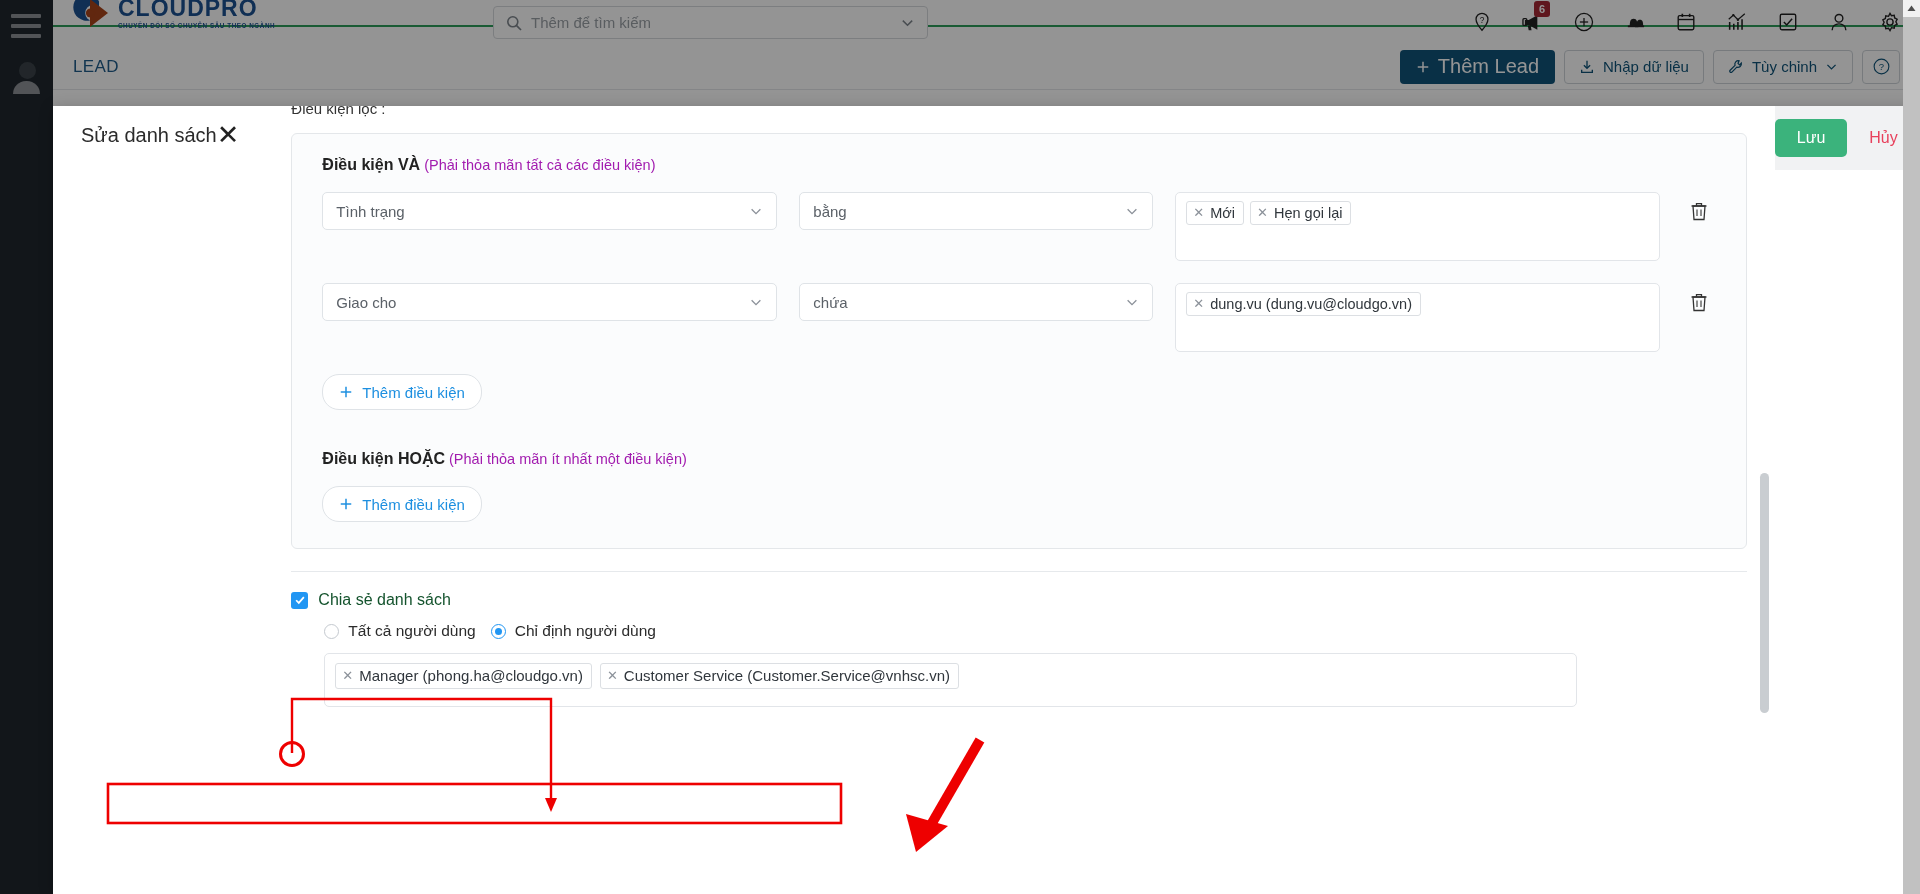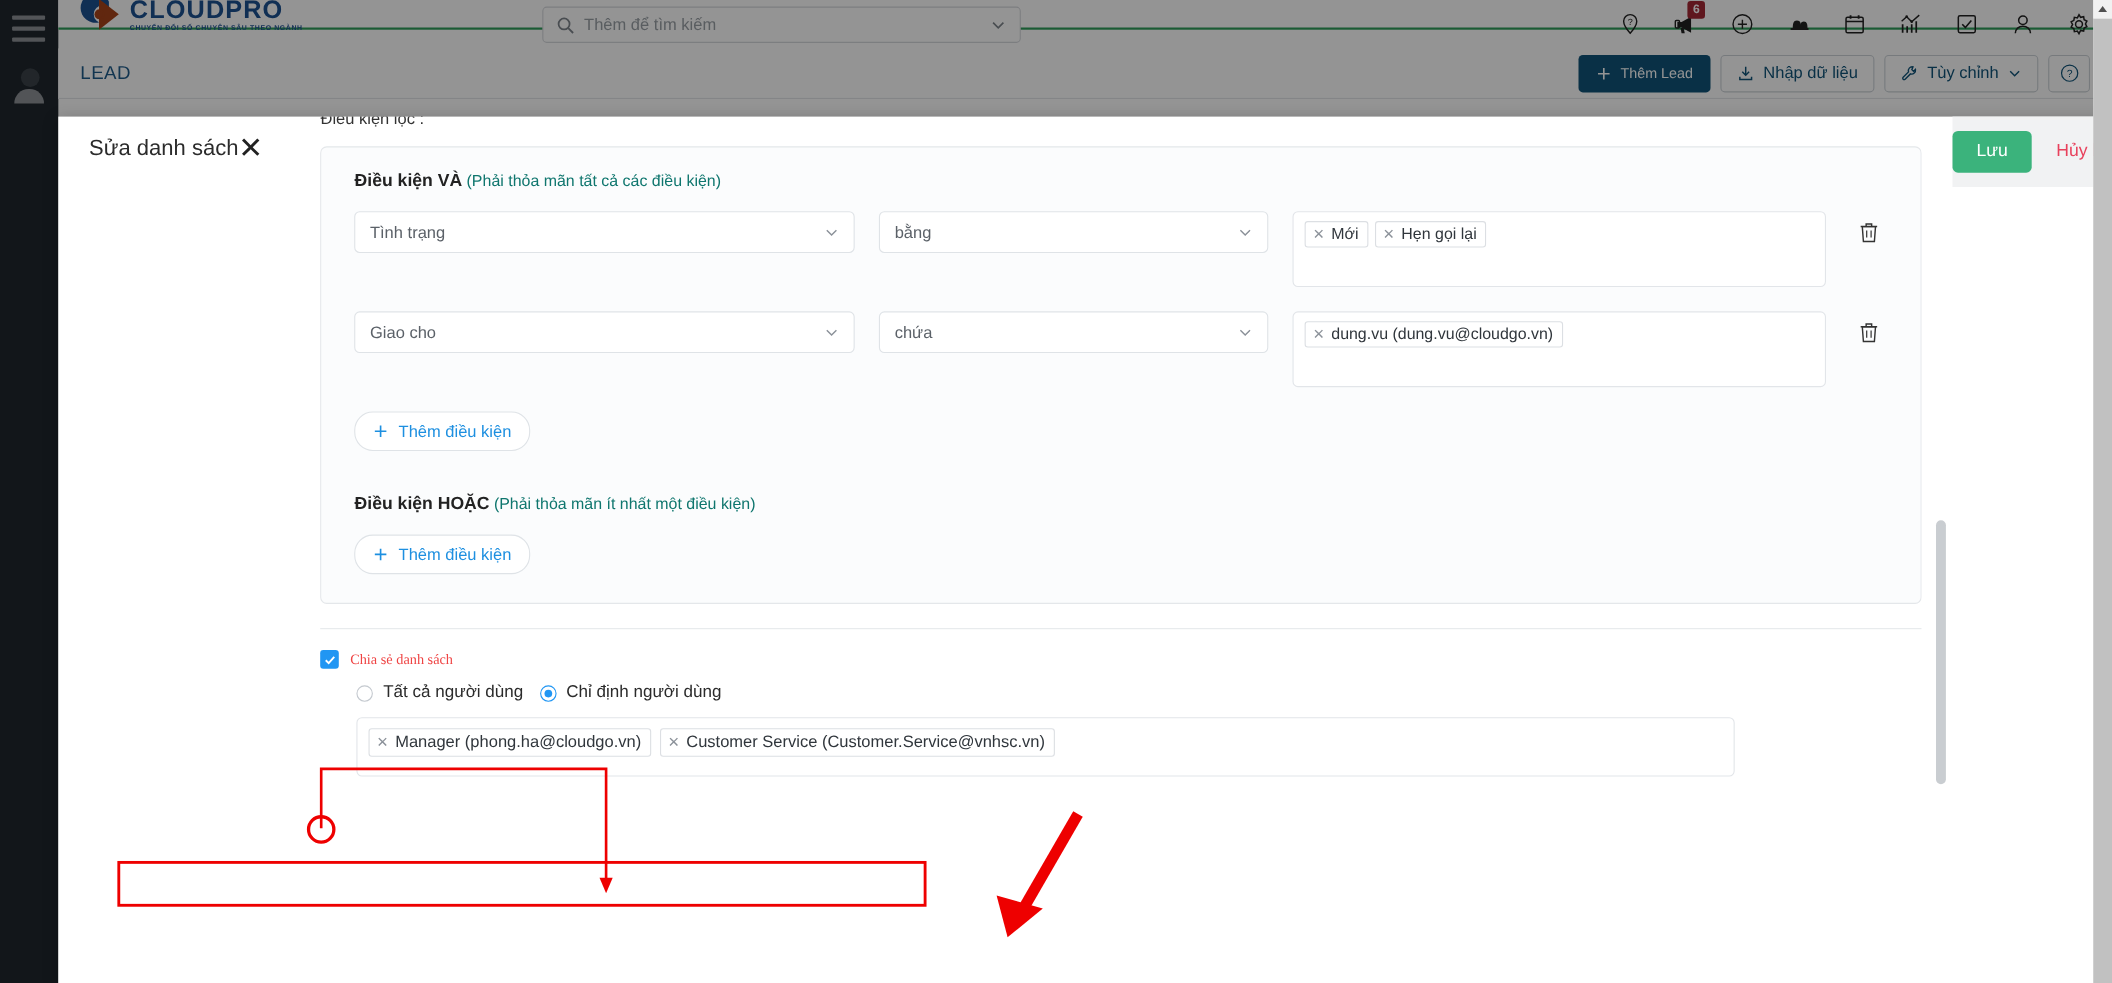--- a/index.html
+++ b/index.html
@@ -62,21 +62,21 @@
   
   .pagehead {
     position: absolute; left: 53px; top: 44px; right: 0; height: 46px;
     background: #ffffff; display: flex; align-items: center;
     border-bottom: 1px solid #e3e6e9; z-index: 6;
   }
   .pagehead .title { margin-left: 20px; font-size: 17px; color: #1f5c8b; letter-spacing: 0.4px; }
   .pagehead .actions { position: absolute; right: 20px; display: flex; align-items: center; gap: 9px; }
   .btn-primary {
     background: #105479; color: #fff; border: none; border-radius: 4px;
-    height: 34px; padding: 0 16px; font-size: 13px; display: flex; align-items: center; gap: 8px;
+    height: 34px; padding: 0 16px; font-size: 20px; display: flex; align-items: center; gap: 8px;
     font-family: "Liberation Sans", sans-serif; cursor: pointer;
   }
   .btn-outline {
     background: #fff; color: #105479; border: 1px solid #cdd3d8; border-radius: 4px;
     height: 34px; padding: 0 14px; font-size: 15px; display: flex; align-items: center; gap: 8px;
     font-family: "Liberation Sans", sans-serif; cursor: pointer;
   }
   .btn-icon-only {
     background: #fff; color: #105479; border: 1px solid #cdd3d8; border-radius: 4px;
     width: 38px; height: 34px; display: flex; align-items: center; justify-content: center; cursor: pointer;
@@ -102,21 +102,21 @@
   .scroll-area { position: absolute; left: 28px; right: 28px; top: 0; bottom: 0; overflow: hidden; }
 
   .filter-label { font-size: 15px; color: #333; padding-top: 0; margin-top: -6px; }
 
   .filter-card {
     border: 1px solid #e4e7ea; border-radius: 6px; background: #fbfcfd;
     margin-top: 16px; padding: 22px 30px 26px 30px;
   }
   .group-head { font-size: 16px; color: #222; margin-bottom: 18px; }
   .group-head b { font-weight: bold; }
-  .group-head span { font-size: 14.5px; color: #0f766e; margin-left: 4px; }
+  .group-head span { font-size: 14.5px; color: #a21caf; margin-left: 4px; }
 
   .cond-row { display: flex; align-items: flex-start; gap: 22px; margin-bottom: 22px; }
   .sel {
     height: 38px; border: 1px solid #dfe3e7; border-radius: 5px; background: #fff;
     display: flex; align-items: center; padding: 0 13px; font-size: 15px; color: #5b6168;
     cursor: pointer;
   }
   .sel .chev { margin-left: auto; color: #8b9199; font-size: 12px; }
   .sel-field { width: 455px; }
   .sel-op { width: 354px; }
@@ -139,21 +139,21 @@
     font-family: "Liberation Sans", sans-serif; cursor: pointer;
   }
   .or-head { margin-top: 40px; }
 
   .share-sep { border-top: 1px solid #e6e9ec; margin-top: 22px; }
   .share-row { display: flex; align-items: center; gap: 10px; margin-top: 19px; }
   .chk {
     width: 17px; height: 17px; border-radius: 3px; background: #2196f3;
     display: flex; align-items: center; justify-content: center; cursor: pointer;
   }
-  .share-label { font-size: 13px; color: #ef4444; font-family: Liberation Serif, serif; }
+  .share-label { font-size: 16px; color: #14532d; }
 
   .radio-row { display: flex; align-items: flex-start; gap: 0; margin-top: 13px; margin-left: 33px; }
   .radio { display: flex; align-items: center; gap: 9px; cursor: pointer; }
   .rdot { width: 15px; height: 15px; border-radius: 50%; border: 1px solid #c4c9cf; background: #fff; }
   .rdot.on { border: 1px solid #2196f3; position: relative; }
   .rdot.on::after { content: ""; position: absolute; inset: 3px; border-radius: 50%; background: #2196f3; }
   .radio .lbl { font-size: 15.5px; color: #2b2b2b; }
 
   .share-tagbox {
     margin-top: 13px; margin-left: 33px; margin-right: 0; width: 1253px; min-height: 54px;

